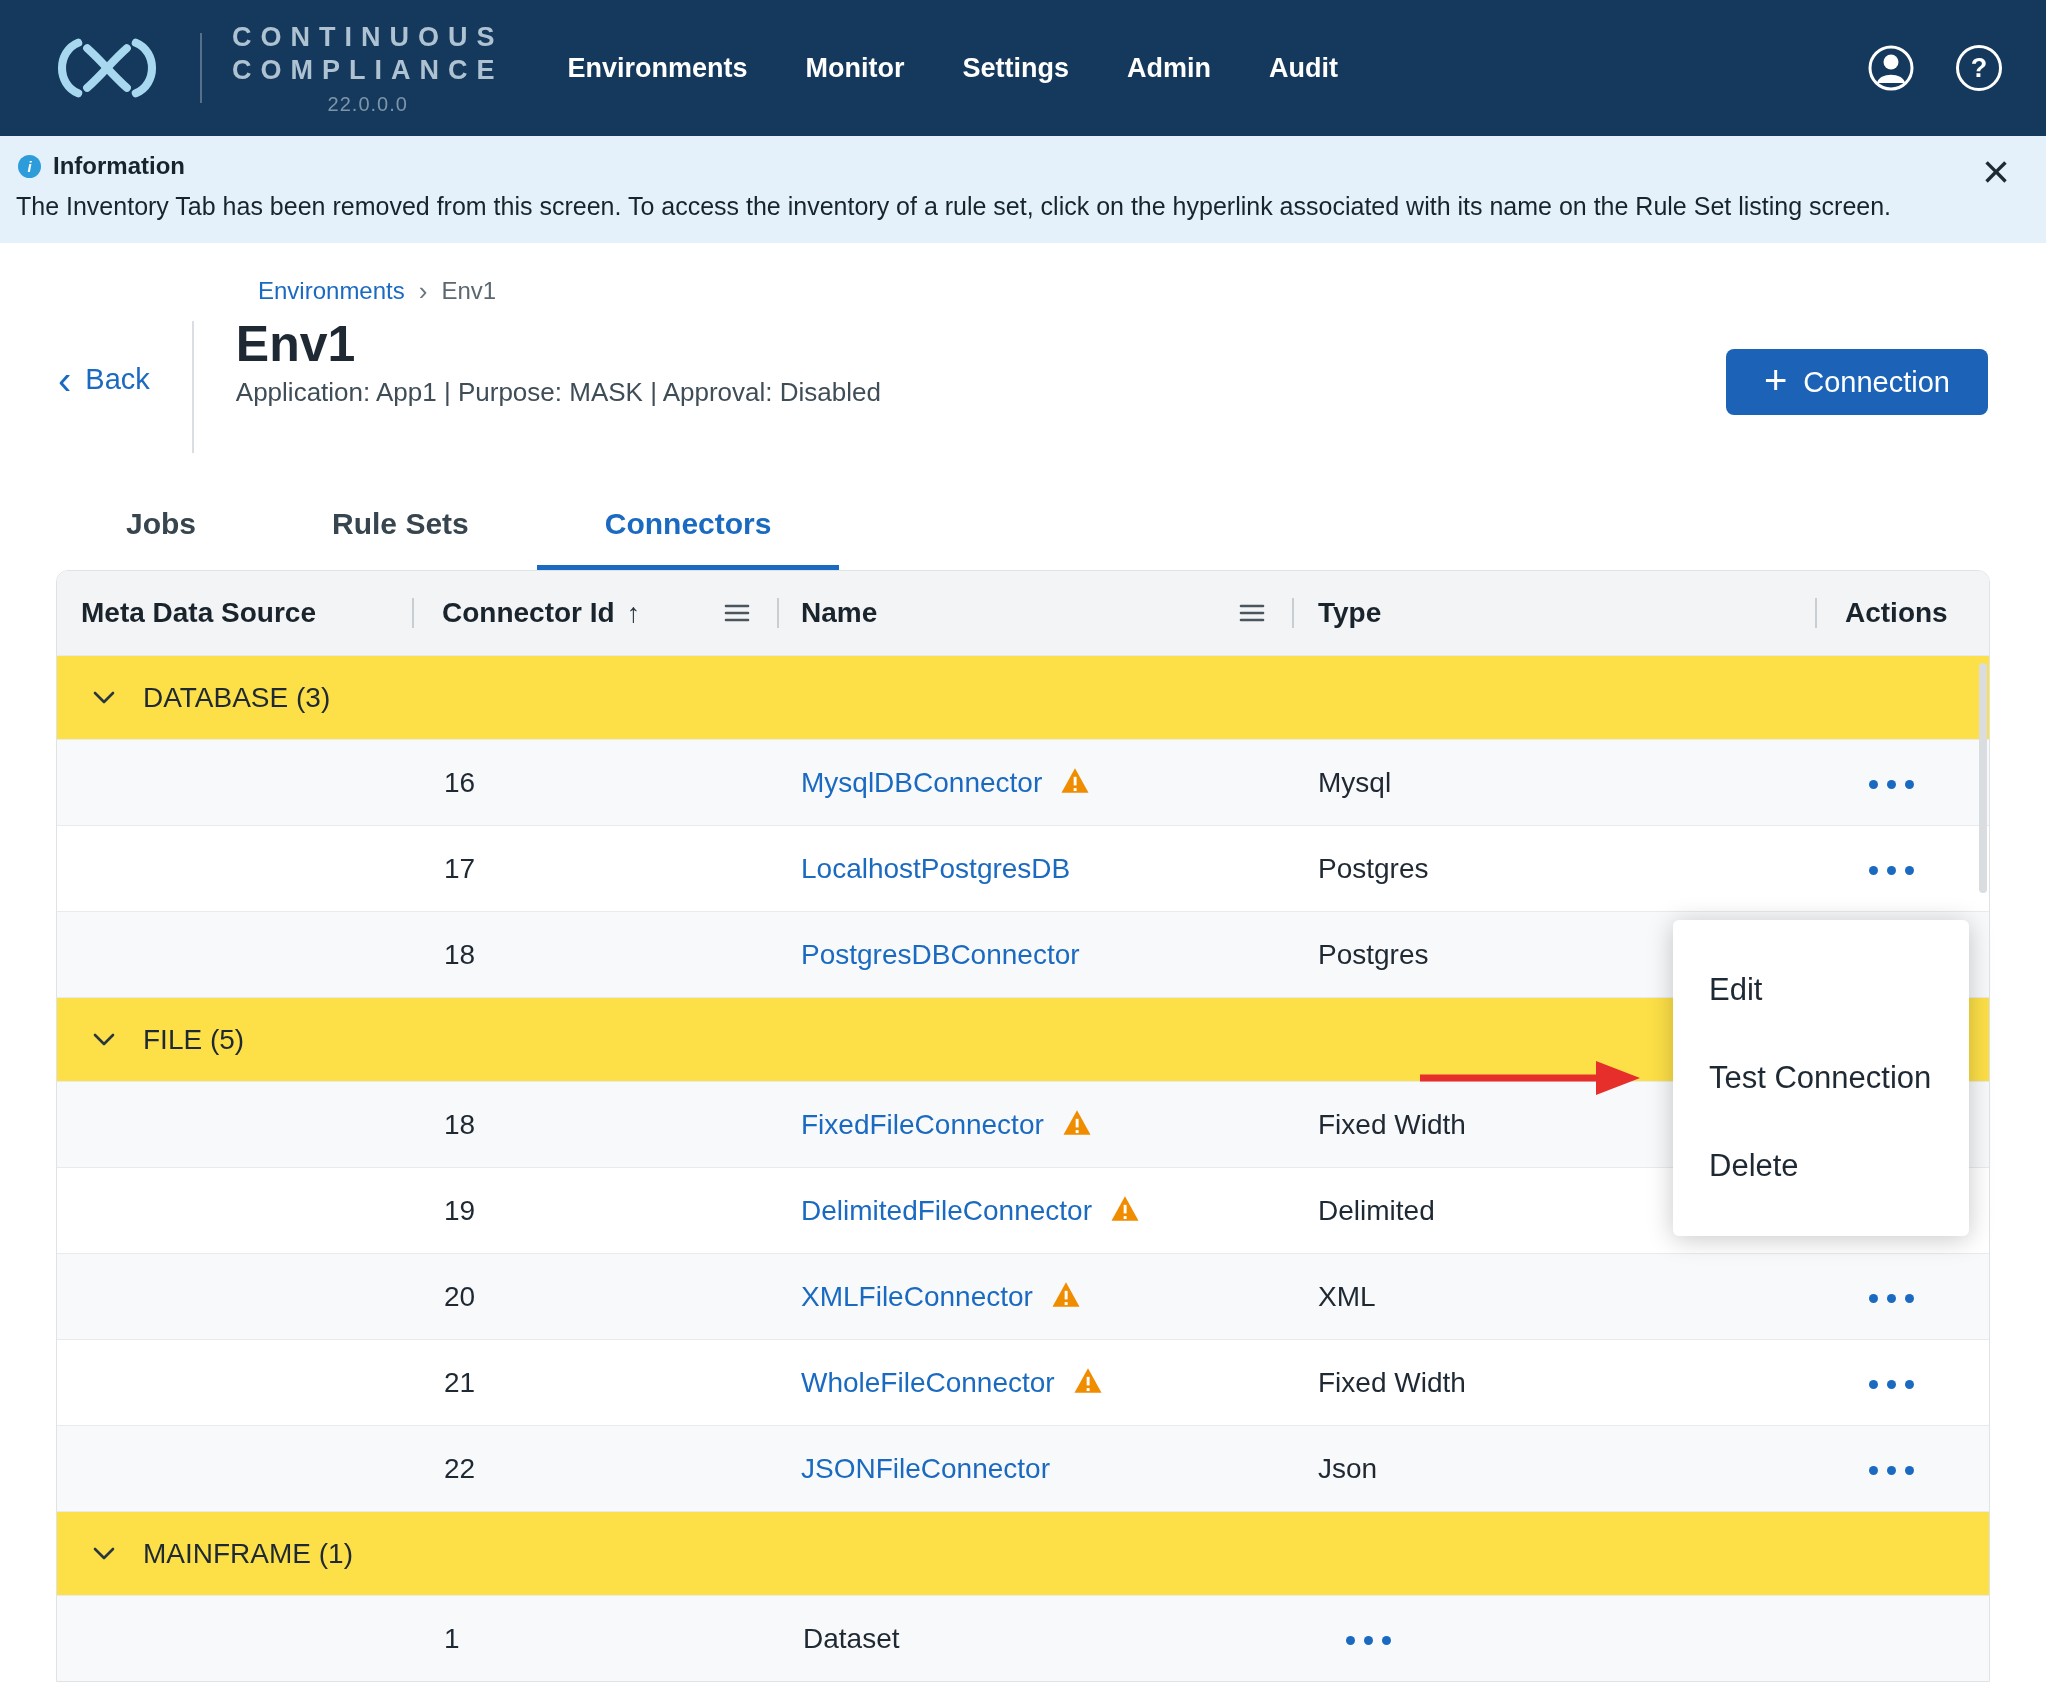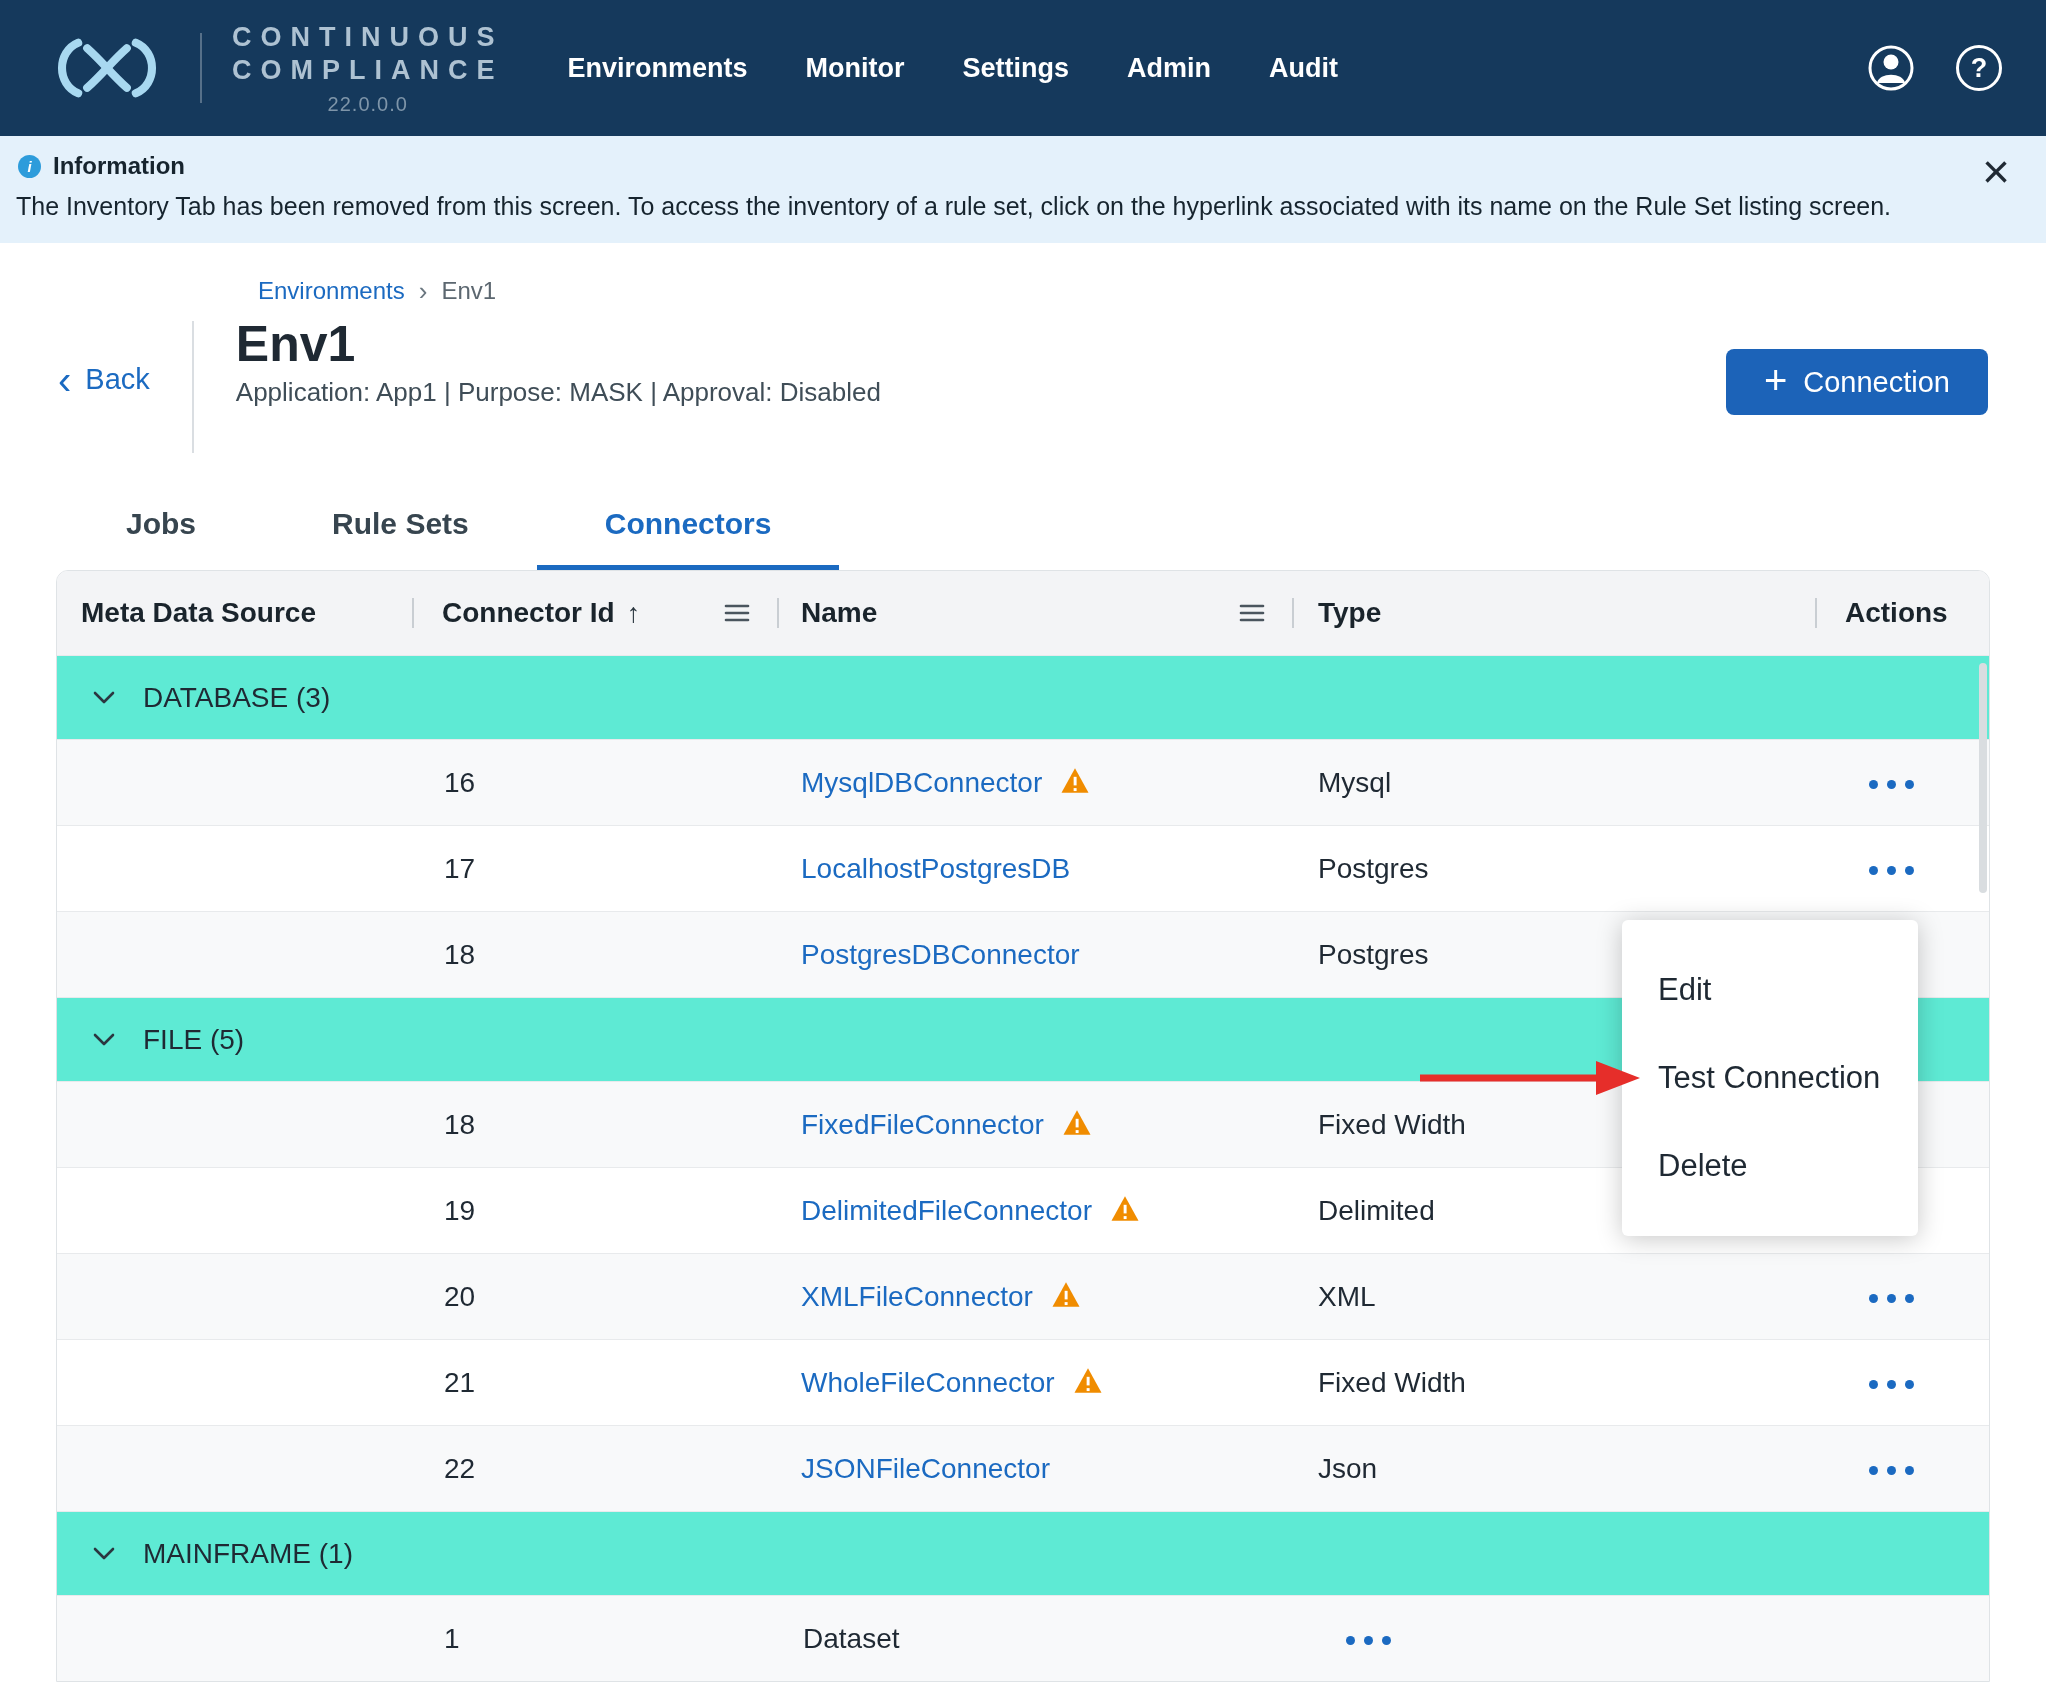--- a/index.html
+++ b/index.html
@@ -68,26 +68,26 @@
   .trow.alt { background: #F8F9FA; }
   .c-id { padding-left: 32px; }
   .c-name { padding-left: 24px; display: flex; gap: 18px; }
   .link { color: #1B6AC1; cursor: pointer; }
   .c-type { padding-left: 26px; }
   .c-actions { padding-left: 48px; }
   .dots { display: inline-flex; gap: 9px; cursor: pointer; padding: 12px 6px; }
   .dots i { width: 9px; height: 9px; border-radius: 50%; background: #1B6AC1; display: block; }
 
   .grow { display: flex; align-items: center; gap: 28px; height: 84px; border-top: 1px solid #E8EAEC; padding-left: 36px;
-          background: #5eead4; font-size: 28px; color: #1F2933; font-weight: 500; cursor: pointer; }
+          background: #fde047; font-size: 28px; color: #1F2933; font-weight: 500; cursor: pointer; }
 
   .scroll-thumb { position: absolute; top: 92px; right: 2px; width: 8px; height: 230px; background: #D9DDE0; border-radius: 4px; }
 
   
-  .context-menu { position: absolute; left: 1622px; top: 920px; width: 296px; background: #fff; border-radius: 6px;
+  .context-menu { position: absolute; left: 1673px; top: 920px; width: 296px; background: #fff; border-radius: 6px;
                   box-shadow: 0 3px 26px rgba(0,0,0,0.22); padding: 26px 0; z-index: 20; }
   .menu-item { height: 88px; line-height: 88px; padding: 0 36px; font-size: 31px; color: #1F2933; cursor: pointer; white-space: nowrap; }
   .red-arrow { position: absolute; left: 1398px; top: 1046px; z-index: 21; }
 </style>
 </head>
 <body>
 
 <div class="canvas">
 
   <header class="topnav">

